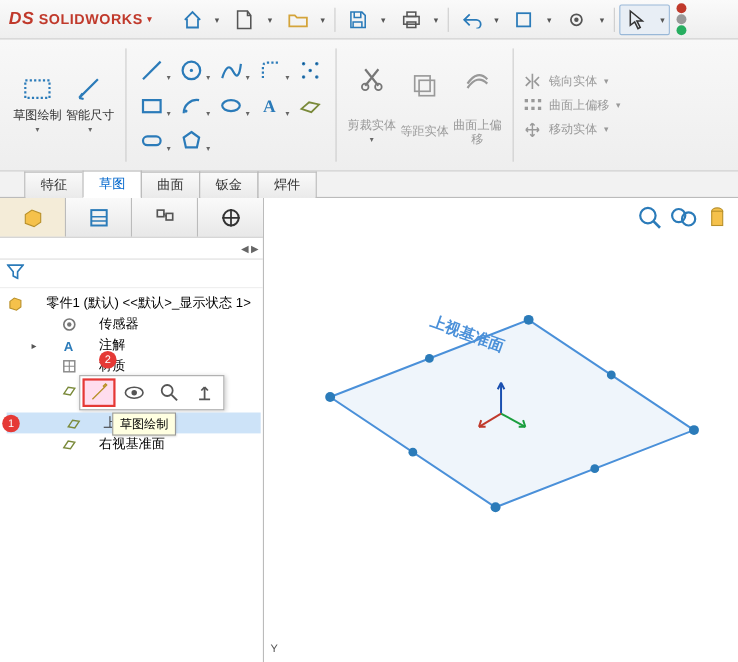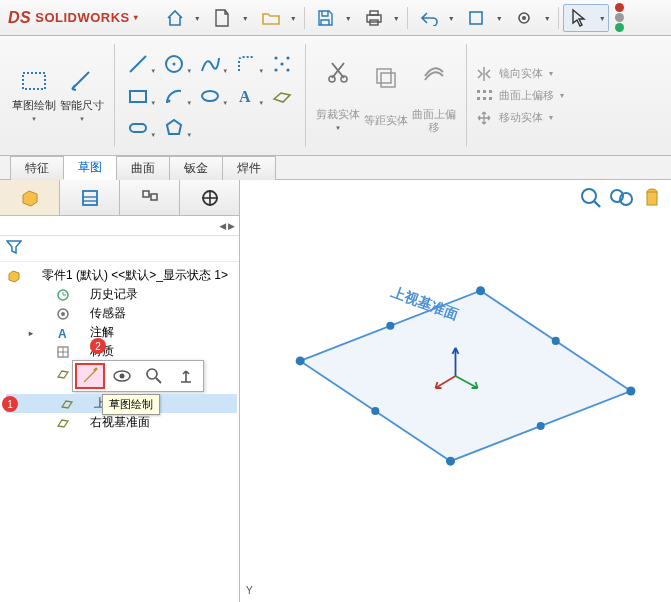--- a/index.html
+++ b/index.html
@@ -28,21 +28,21 @@
 .big-btn .lbl::after{content:"▾"; font-size:7px; color:#666; display:block;}
 .big-btn.nodd .lbl::after{display:none;}
 .icon-grid { display:grid; grid-template-columns: repeat(5, 30px); grid-auto-rows:28px; gap:4px 6px; align-items:center; justify-items:center;}
 .icon-grid .cc{ display:flex; align-items:center; justify-content:center; position:relative;}
 .icon-grid .cc.dd::after{content:"▾"; font-size:7px; color:#666; position:absolute; right:-6px; bottom:0;}
 .side-list{ display:flex; flex-direction:column; gap:6px; padding:4px 0;}
 .side-item{ display:flex; align-items:center; gap:6px; color:#999; font-size:11px;}
 .side-item svg{flex-shrink:0;}
 
 
-.doc-tabs{ height:24px; display:flex; align-items:flex-end; background:#f2f2f2; border-bottom:1px solid #bbb; padding-left:10px; gap:0;}
+.doc-tabs{ height:24px; display:flex; align-items:flex-end; background:#f2f2f2; border-bottom:1px solid #bbb; padding-left:22px; gap:0;}
 .doc-tab{ padding:3px 14px; font-size:12px; color:#333; border:1px solid #bbb; border-bottom:none; background:linear-gradient(#fafafa,#eaeaea); margin-right:-1px; position:relative; top:1px;}
 .doc-tab.active{ background:#fff; border-bottom:1px solid #fff; color:#0066cc;}
 
 
 .main{ display:flex; height:calc(602px - 36px - 120px - 24px); }
 .fm-panel{ width:240px; border-right:1px solid #bbb; background:#fff; display:flex; flex-direction:column;}
 .fm-tabs{ height:36px; border-bottom:1px solid #bbb; display:flex;}
 .fm-tab{ flex:1; display:flex; align-items:center; justify-content:center; border-right:1px solid #bbb; background:linear-gradient(#fafafa,#e8e8e8);}
 .fm-tab.active{ background:#f4ecd8;}
 .fm-tab:last-child{border-right:none;}
@@ -329,28 +329,20 @@
           <path d="M1 1 H15 L10 7 V13 L6 11 V7 Z" fill="none" stroke="#2b7bb9" stroke-width="1.5"></path>
         </svg>
     </div>
     <div class="tree">
       <div class="tree-row">
         <svg width="16" height="16" viewBox="0 0 16 16">
             <path d="M3 12 L3 6 L7 3 L13 5 L13 11 L9 14 Z" fill="#f5c14b" stroke="#b8902a"></path>
           </svg>
         <span>零件1 (默认) &lt;&lt;默认&gt;_显示状态 1&gt;</span>
       </div>
-      <div class="tree-row indent1">
-          <span class="exp"></span>
-          <svg width="14" height="14">
-            <circle cx="7" cy="7" r="5" fill="none" stroke="#4a7" stroke-width="1.5"></circle>
-            <path d="M7 4 V7 H10" stroke="#4a7" fill="none"></path>
-          </svg>
-          <span>历史记录</span>
-        </div>
       <div class="tree-row indent1">
           <span class="exp"></span>
           <svg width="14" height="14">
             <circle cx="7" cy="7" r="5" fill="none" stroke="#777" stroke-width="1.5"></circle>
             <circle cx="7" cy="7" r="2" fill="#777"></circle>
           </svg>
           <span>传感器</span>
         </div>
       <div class="tree-row indent1">
           <span class="exp">▸</span>

